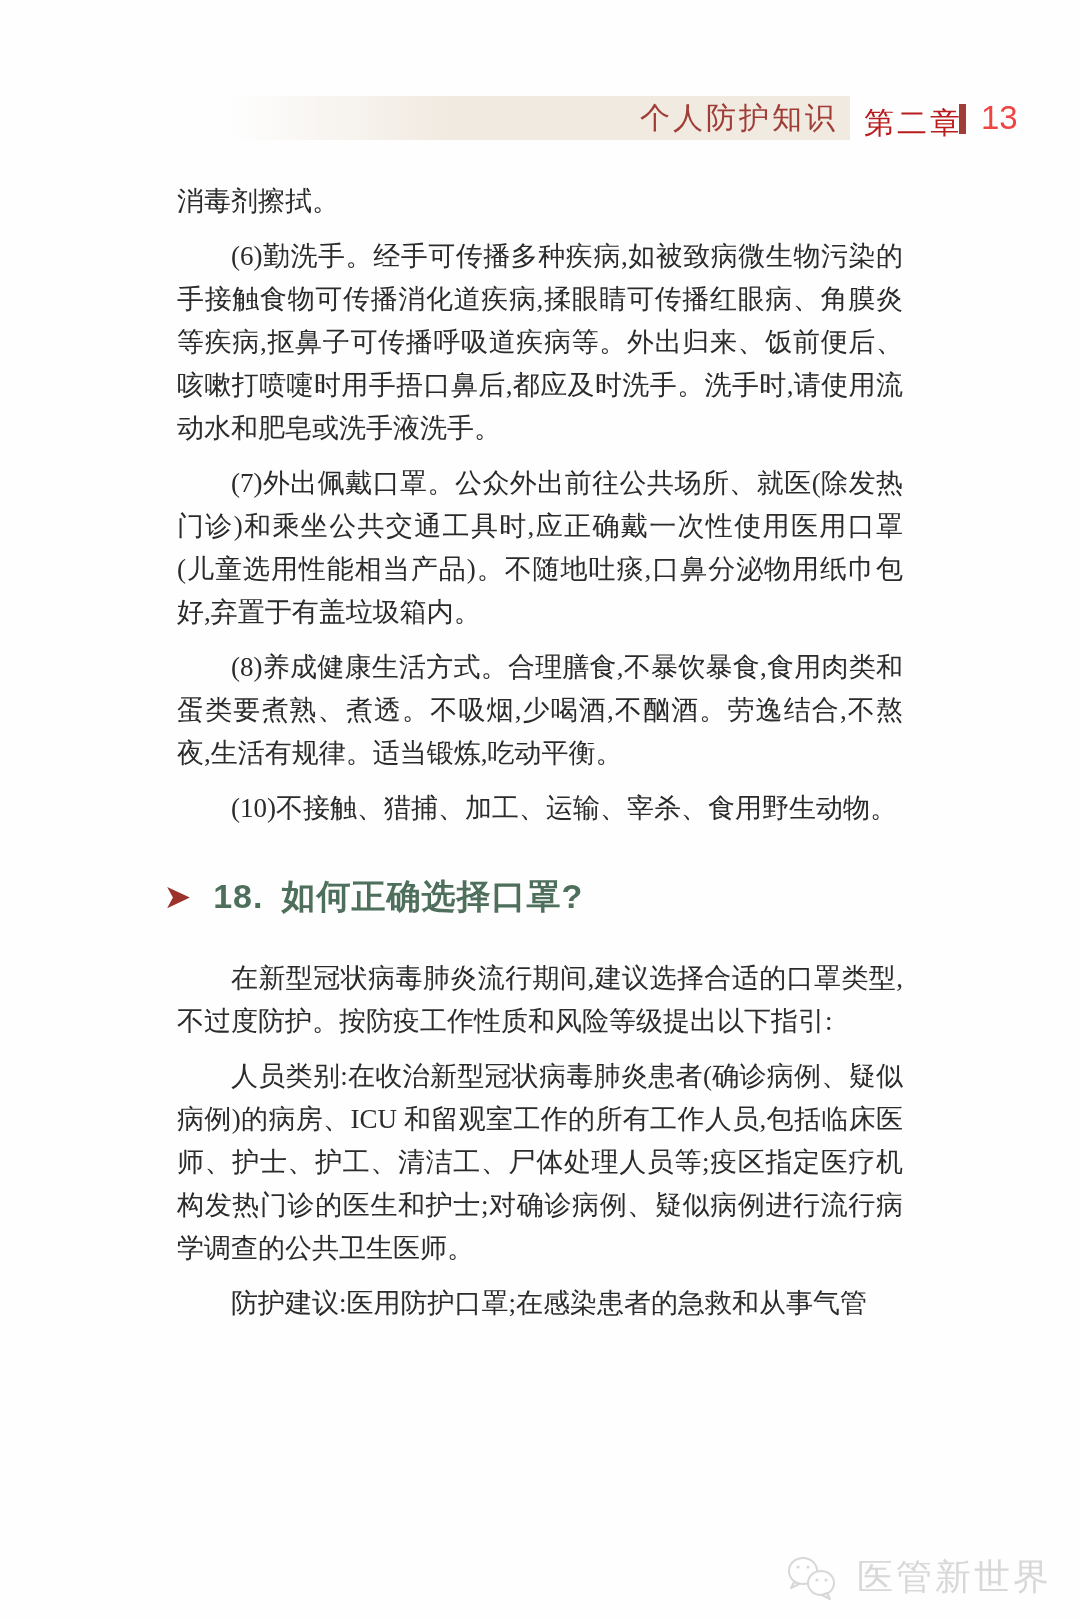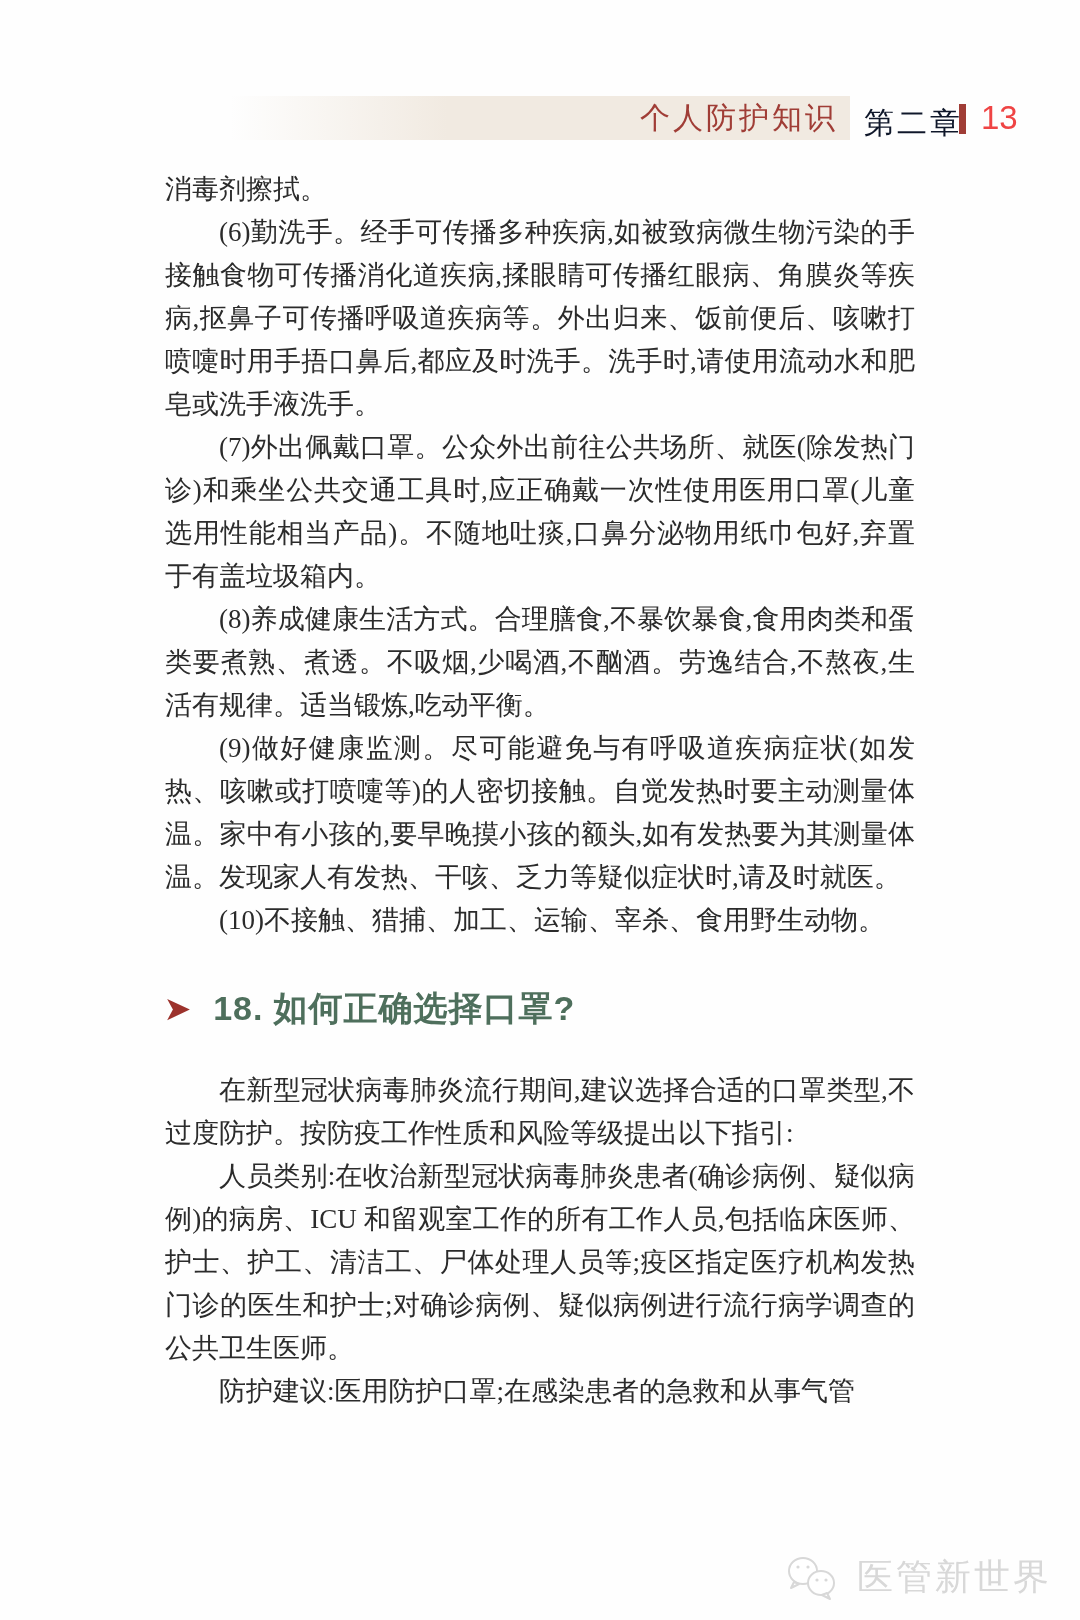--- a/index.html
+++ b/index.html
@@ -47,21 +47,21 @@
     letter-spacing: 3px;
     color: #a03d36;
   }
   .chapter-label {
     position: absolute;
     top: 7px;
     left: 864px;
     font-family: "Liberation Sans", sans-serif;
     font-size: 30px;
     letter-spacing: 3px;
-    color: #0f172a;
+    color: #b91c1c;
   }
   .header-divider {
     position: absolute;
     top: 8px;
     left: 959px;
     width: 7px;
     height: 30px;
     background: #a03d36;
   }
   .page-number {
@@ -79,21 +79,21 @@
     top: 168px;
     left: 165px;
     width: 750px;
     color: #2b2b2b;
     font-size: 27px;
     line-height: 43px;
     text-align: justify;
     text-justify: inter-ideograph;
   }
   .article-body p {
-    margin: 0;
+    margin: 12px;
     text-indent: 2em;
   }
   .article-body p.noindent {
     text-indent: 0;
   }
 
   
   .q-heading {
     margin: 46px 0 40px 0;
     display: flex;
@@ -106,21 +106,21 @@
     text-indent: 0;
     line-height: 1.2;
   }
   .arrow-bullet {
     color: #9c322c;
     font-size: 30px;
     margin-right: 22px;
     line-height: 1;
     transform: translateY(1px);
   }
-  .q-number { margin-right: 10px; }
+  .q-number { margin-right: 18px; }
 
   
   .watermark {
     position: absolute;
     right: 28px;
     bottom: 18px;
     display: flex;
     align-items: center;
     gap: 18px;
     color: #d8d8d8;
@@ -143,21 +143,20 @@
     <span class="chapter-label">第二章</span>
     <span class="header-divider"></span>
     <span class="page-number">13</span>
   </header>
 
   <main class="article-body">
     <p class="noindent">消毒剂擦拭。</p>
     <p>(6)勤洗手。经手可传播多种疾病,如被致病微生物污染的手接触食物可传播消化道疾病,揉眼睛可传播红眼病、角膜炎等疾病,抠鼻子可传播呼吸道疾病等。外出归来、饭前便后、咳嗽打喷嚏时用手捂口鼻后,都应及时洗手。洗手时,请使用流动水和肥皂或洗手液洗手。</p>
     <p>(7)外出佩戴口罩。公众外出前往公共场所、就医(除发热门诊)和乘坐公共交通工具时,应正确戴一次性使用医用口罩(儿童选用性能相当产品)。不随地吐痰,口鼻分泌物用纸巾包好,弃置于有盖垃圾箱内。</p>
     <p>(8)养成健康生活方式。合理膳食,不暴饮暴食,食用肉类和蛋类要煮熟、煮透。不吸烟,少喝酒,不酗酒。劳逸结合,不熬夜,生活有规律。适当锻炼,吃动平衡。</p>
-    <p>(9)做好健康监测。尽可能避免与有呼吸道疾病症状(如发热、咳嗽或打喷嚏等)的人密切接触。自觉发热时要主动测量体温。家中有小孩的,要早晚摸小孩的额头,如有发热要为其测量体温。发现家人有发热、干咳、乏力等疑似症状时,请及时就医。</p>
     <p>(10)不接触、猎捕、加工、运输、宰杀、食用野生动物。</p>
 
     <h2 class="q-heading">
       <span class="arrow-bullet">➤</span>
       <span class="q-number">18.</span>
       <span class="q-title">如何正确选择口罩?</span>
     </h2>
 
     <p>在新型冠状病毒肺炎流行期间,建议选择合适的口罩类型,不过度防护。按防疫工作性质和风险等级提出以下指引:</p>
     <p>人员类别:在收治新型冠状病毒肺炎患者(确诊病例、疑似病例)的病房、ICU 和留观室工作的所有工作人员,包括临床医师、护士、护工、清洁工、尸体处理人员等;疫区指定医疗机构发热门诊的医生和护士;对确诊病例、疑似病例进行流行病学调查的公共卫生医师。</p>

